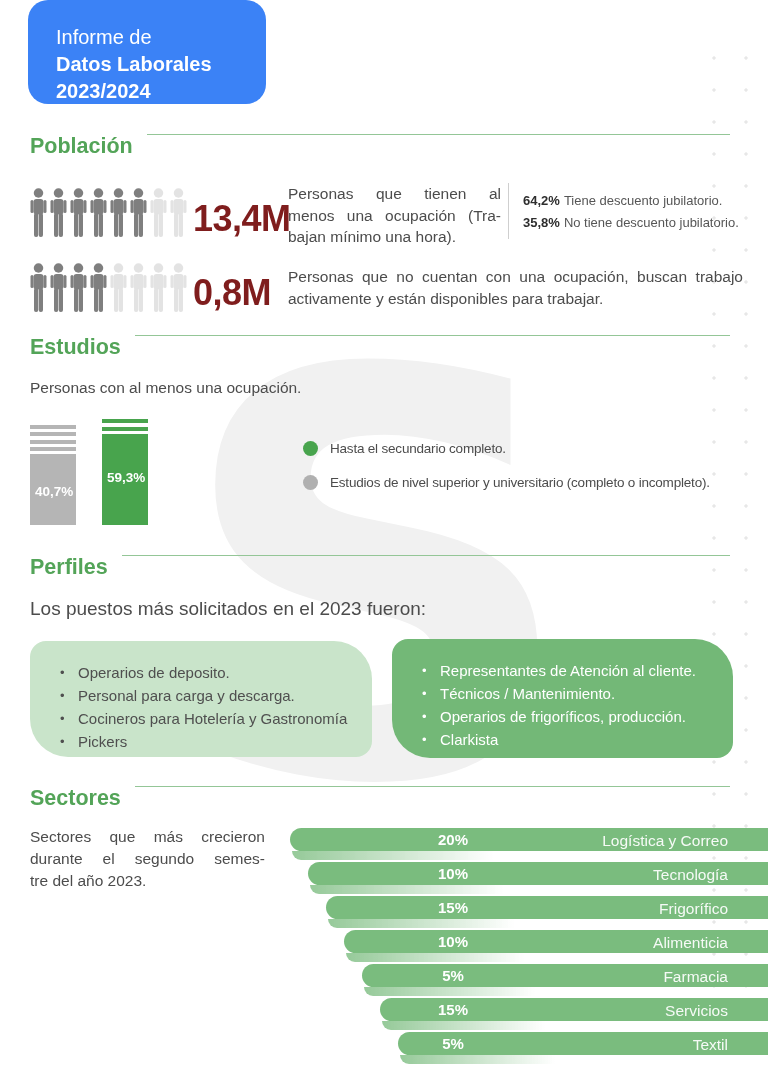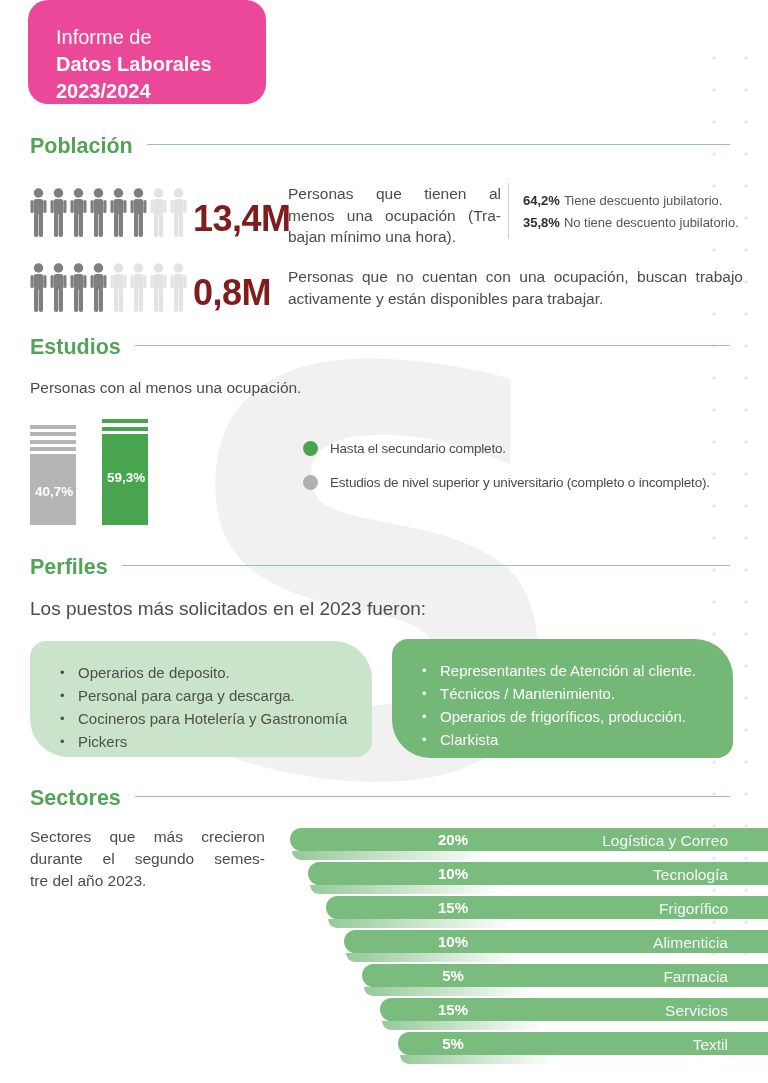--- a/index.html
+++ b/index.html
@@ -12,30 +12,30 @@
         background-image:radial-gradient(#e7e7e7 1.5px,transparent 1.7px);
         background-size:32px 32px;}
   .watermark{position:absolute;left:175px;top:300px;z-index:0;
         font-size:560px;font-weight:700;color:#f1f1f1;line-height:1;
         font-family:"DejaVu Sans",sans-serif;user-select:none;}
 
   .content{position:absolute;inset:0;z-index:1;}
 
   
   .title-box{position:absolute;left:28px;top:0;width:238px;height:104px;
-        background:#ec4899;border-radius:20px;color:#fff;padding:24px 0 0 28px;
+        background:#3b82f6;border-radius:20px;color:#fff;padding:24px 0 0 28px;
         box-sizing:border-box;line-height:27px;font-size:20px;}
   .title-box .b{font-weight:700;}
   .head-text{position:absolute;left:385px;top:28px;width:360px;font-size:15.5px;
         line-height:21.5px;color:#3d3d3d;}
   .head-text .p2{margin-top:15px;}
   .head-text b{color:#222;}
 
   
-  .sec{position:absolute;left:30px;right:38px;display:flex;align-items:center;}
+  .sec{position:absolute;left:30px;right:38px;display:flex;align-items:flex-start;}
   .sec h2{margin:0;font-size:21.5px;line-height:25px;font-weight:700;color:#53a458;}
   .sec .rule{flex:1;border-bottom:1.5px solid #94c697;margin:0 0 4px 14px;}
 
   
   .icon-row{position:absolute;left:30px;display:flex;gap:3px;}
   .person{width:17px;height:50px;color:#7f7f7f;}
   .person.light{color:#e3e3e3;}
   .person svg{width:100%;height:100%;}
   .person svg *{fill:currentColor;}
   .big-num{position:absolute;font-size:36px;font-weight:700;color:#7f1d1d;

